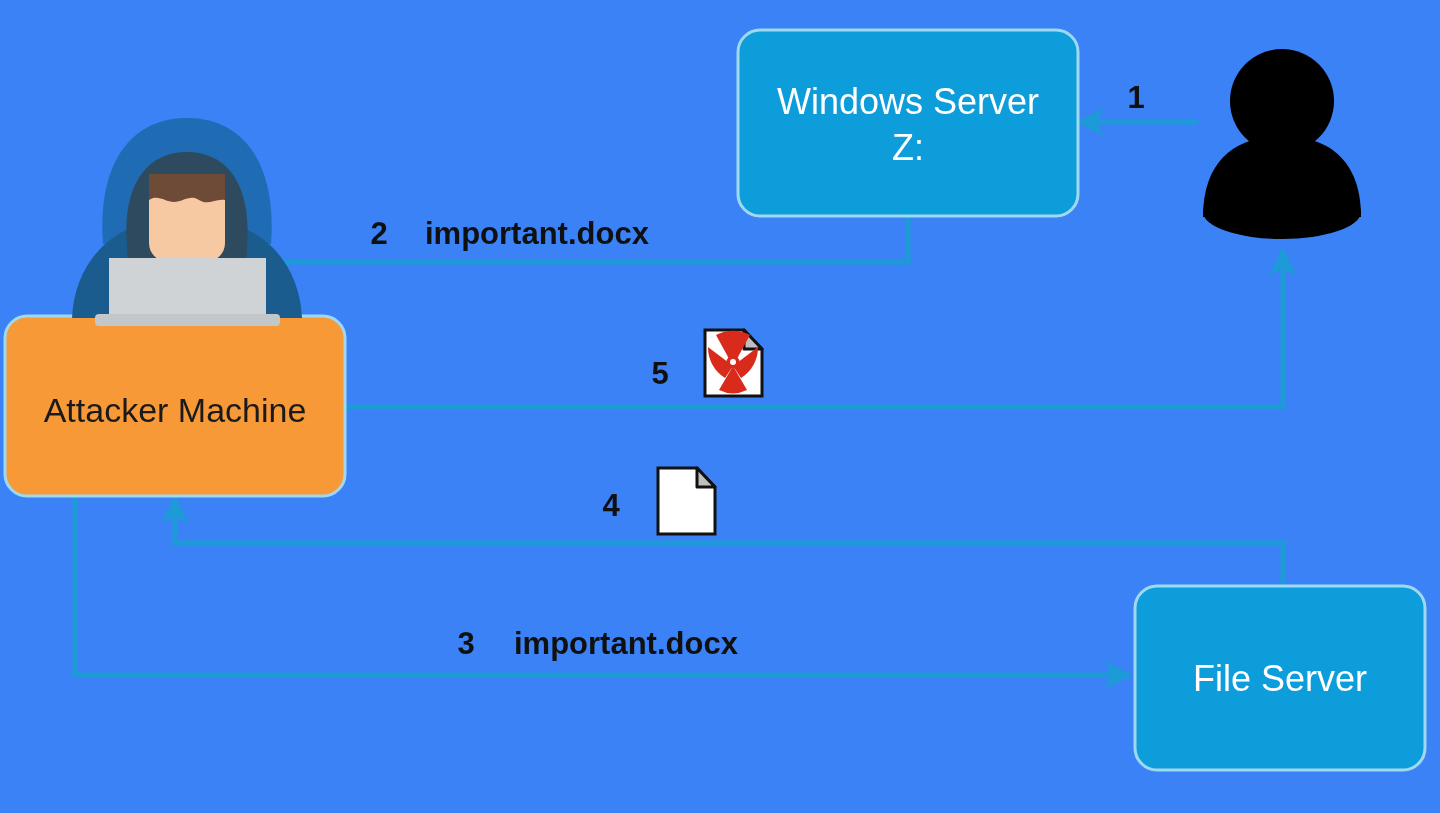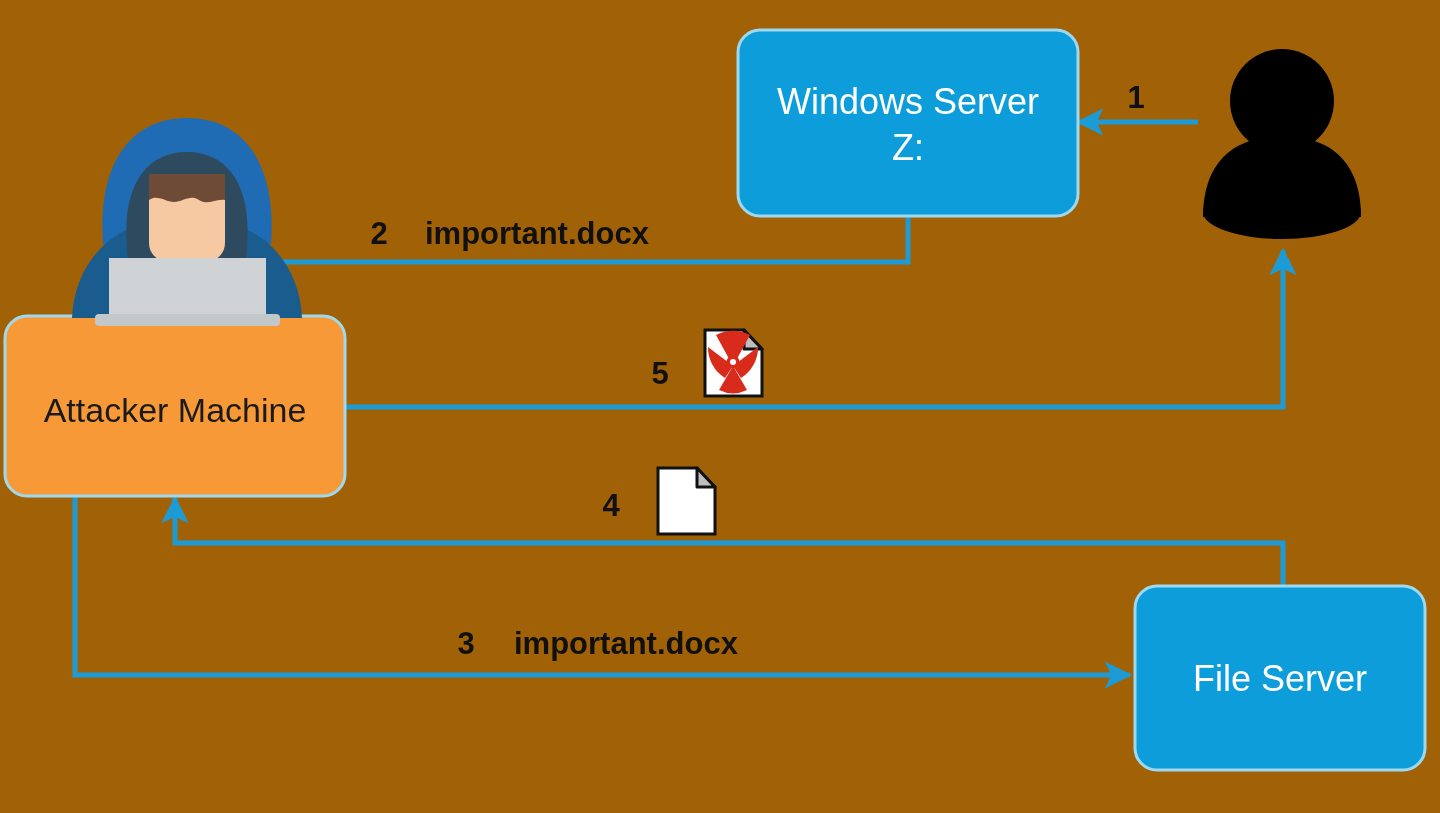--- a/index.html
+++ b/index.html
@@ -8,21 +8,21 @@
     padding: 0;
     background: #ffffff;
   }
   body {
     font-family: "Liberation Sans", sans-serif;
   }
   #canvas {
     position: relative;
     width: 1440px;
     height: 813px;
-    background: #a16207;
+    background: #3b82f6;
     overflow: hidden;
   }
   #diagram-svg {
     position: absolute;
     left: 0;
     top: 0;
     width: 1440px;
     height: 813px;
   }
   .node-label {

